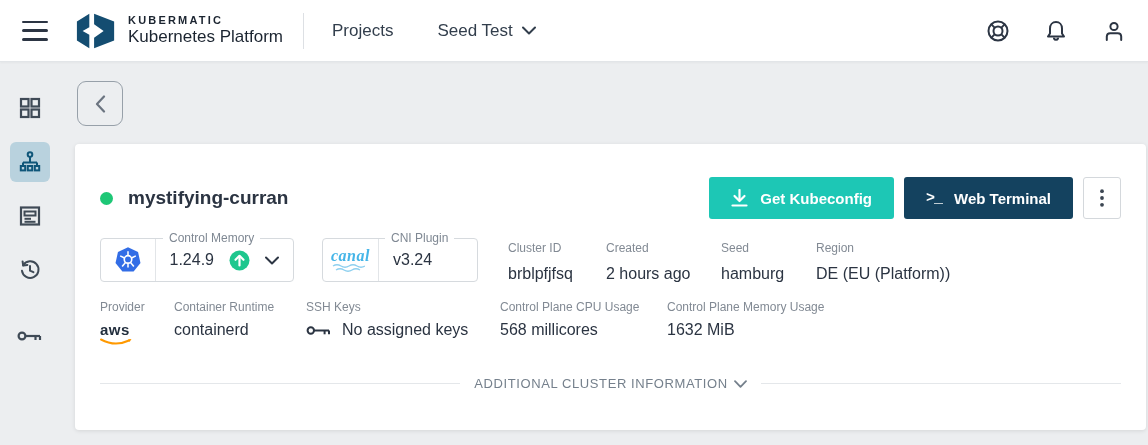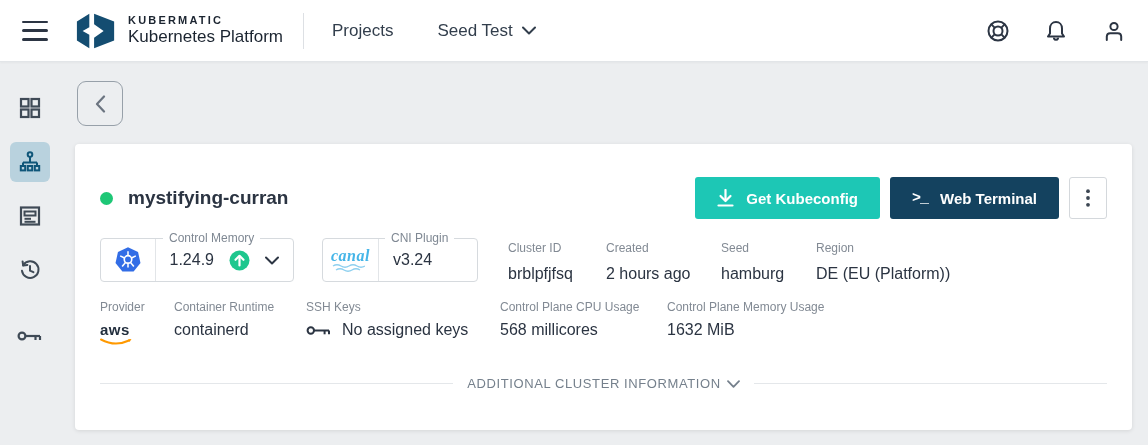--- a/index.html
+++ b/index.html
@@ -28,21 +28,21 @@
   .project-switcher .pname { font-size: 17px; color: #323e4c; }
   .header-right { margin-left: auto; display: flex; align-items: center; gap: 34px; }
   .hicon { width: 24px; height: 24px; cursor: pointer; display: block; }
 
   
   .content { display: flex; height: 383px; }
   .sidebar { width: 60px; display: flex; flex-direction: column; align-items: center; padding-top: 26px; gap: 12px; }
   .side-item { width: 40px; height: 40px; border-radius: 6px; display: flex; align-items: center; justify-content: center; cursor: pointer; }
   .side-item.selected { background: #b9d2de; }
   .side-item + .side-item { margin-top: 2px; }
-  .main { flex: 1; padding: 19px 16px 0 15px; }
+  .main { flex: 1; padding: 19px 2px 0 15px; }
 
   .back-btn {
     width: 46px; height: 45px; border: 1px solid #97a0a9; border-radius: 9px;
     background: transparent; display: flex; align-items: center; justify-content: center;
     cursor: pointer; margin-left: 2px;
   }
 
   
   .card {
     margin-top: 18px; background: #ffffff; border-radius: 4px;

